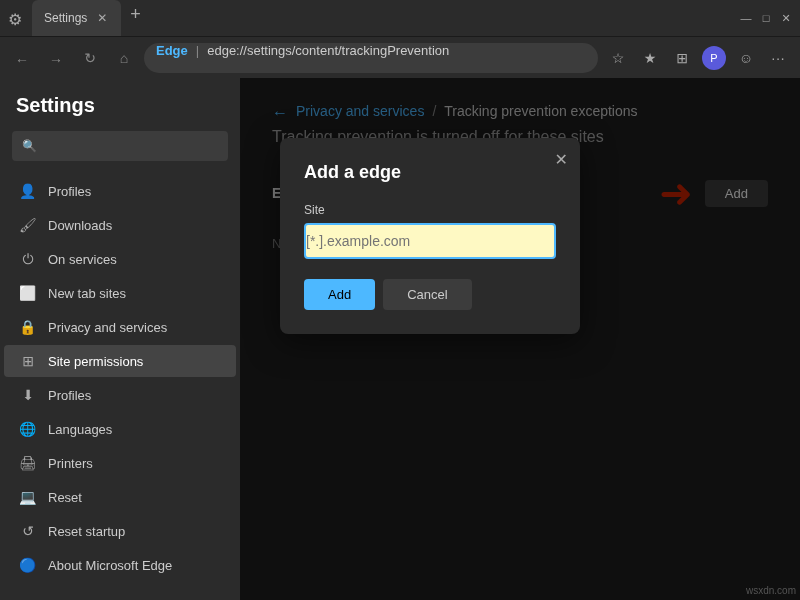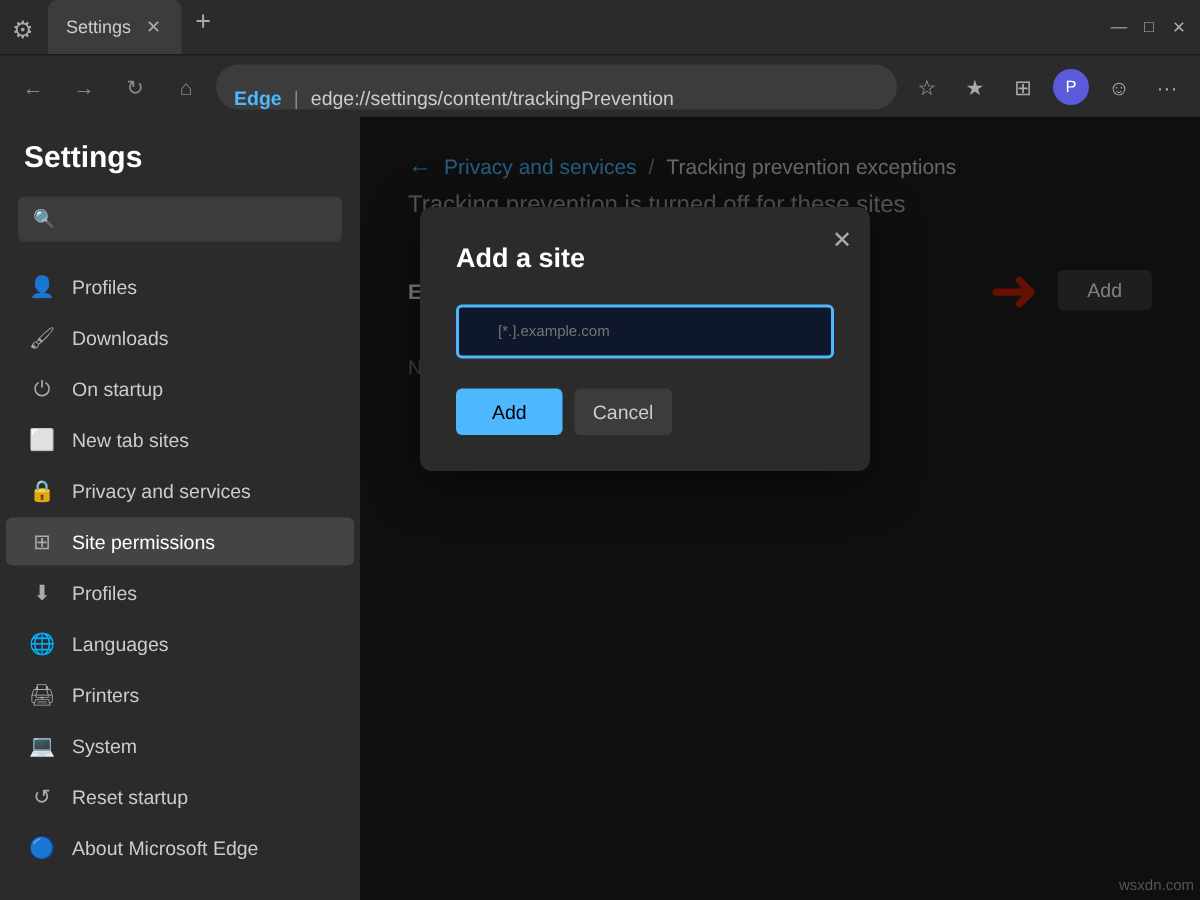--- a/index.html
+++ b/index.html
@@ -101,21 +101,21 @@
       font-size: 14px;
       cursor: pointer;
       border-radius: 50%;
     }
     .address-input-wrap {
       flex: 1;
       height: 30px;
       background: #3c3c3c;
       border-radius: 15px;
       display: flex;
-      align-items: flex-end;
+      align-items: flex-start;
       padding: 0 12px;
       gap: 8px;
     }
     .edge-logo {
       font-size: 13px;
       color: #4db8ff;
       font-weight: bold;
     }
     .address-text {
       color: #ccc;
@@ -321,45 +321,45 @@
       margin-bottom: 20px;
     }
     .modal-label {
       color: #ccc;
       font-size: 12px;
       margin-bottom: 6px;
     }
     .modal-input {
       width: 100%;
       height: 36px;
-      background: #0f172a;
+      background: #fef9c3;
       border: 2px solid #4db8ff;
       border-radius: 4px;
       color: #888;
-      font-size: 10px;
-      padding: 0 26px;
+      font-size: 14px;
+      padding: 0 0;
       outline: none;
       margin-bottom: 20px;
     }
     .modal-buttons {
       display: flex;
       gap: 8px;
     }
     .btn-add {
       padding: 8px 24px;
       background: #4db8ff;
       border: none;
       color: #000;
       font-size: 13px;
       border-radius: 4px;
       cursor: pointer;
       font-weight: 500;
     }
     .btn-cancel {
-      padding: 8px 12px;
+      padding: 8px 24px;
       background: #3c3c3c;
       border: none;
       color: #ccc;
       font-size: 13px;
       border-radius: 4px;
       cursor: pointer;
     }
     .watermark {
       position: fixed;
       bottom: 4px;
@@ -420,21 +420,21 @@
     <div class="sidebar-item">
       <span class="sidebar-item-icon">👤</span>
       <span>Profiles</span>
     </div>
     <div class="sidebar-item">
       <span class="sidebar-item-icon">🖌</span>
       <span>Downloads</span>
     </div>
     <div class="sidebar-item">
       <span class="sidebar-item-icon">⏻</span>
-      <span>On startup</span>
+      <span>On services</span>
     </div>
     <div class="sidebar-item">
       <span class="sidebar-item-icon">⬜</span>
       <span>New tab sites</span>
     </div>
     <div class="sidebar-item">
       <span class="sidebar-item-icon">🔒</span>
       <span>Privacy and services</span>
     </div>
     <div class="sidebar-item active">
@@ -448,21 +448,21 @@
     <div class="sidebar-item">
       <span class="sidebar-item-icon">🌐</span>
       <span>Languages</span>
     </div>
     <div class="sidebar-item">
       <span class="sidebar-item-icon">🖨</span>
       <span>Printers</span>
     </div>
     <div class="sidebar-item">
       <span class="sidebar-item-icon">💻</span>
-      <span>System</span>
+      <span>Reset</span>
     </div>
     <div class="sidebar-item">
       <span class="sidebar-item-icon">↺</span>
       <span>Reset startup</span>
     </div>
     <div class="sidebar-item">
       <span class="sidebar-item-icon">🔵</span>
       <span>About Microsoft Edge</span>
     </div>
   </div>
@@ -483,21 +483,22 @@
         <span class="red-arrow">➜</span>
         <button class="add-btn-main">Add</button>
       </div>
     </div>
 
     <div class="no-sites">No sites added</div>
 
     <div class="modal-overlay">
       <div class="modal">
         <button class="modal-close">✕</button>
-        <div class="modal-title">Add a site</div>
+        <div class="modal-title">Add a edge</div>
+        <div class="modal-label">Site</div>
         <input class="modal-input" type="text" placeholder="[*.].example.com" style="">
         <div class="modal-buttons">
           <button class="btn-add">Add</button>
           <button class="btn-cancel">Cancel</button>
         </div>
       </div>
     </div>
   </div>
 </div>
 

